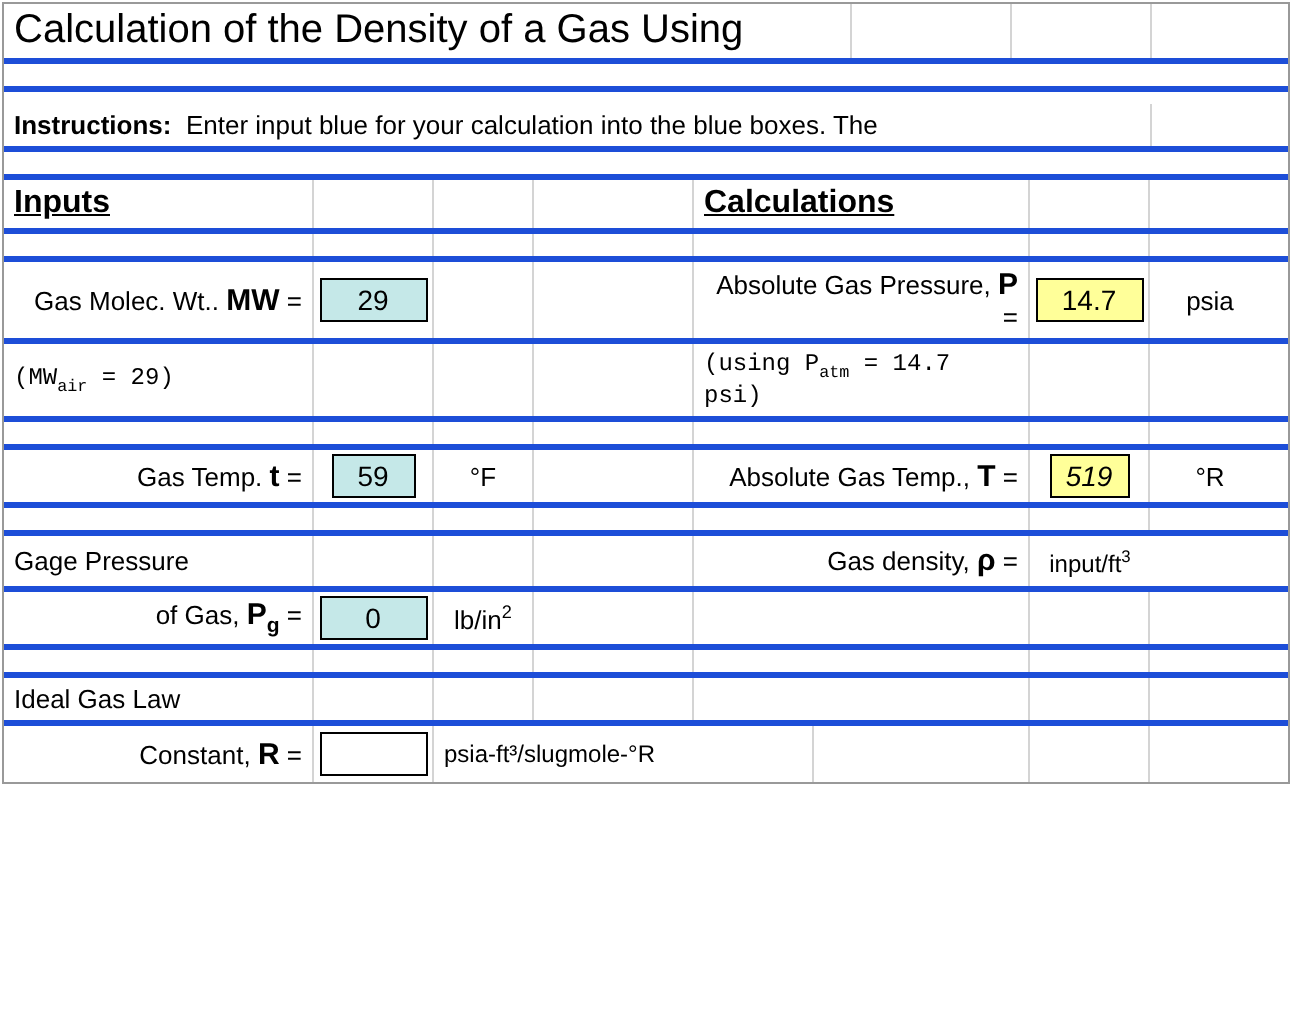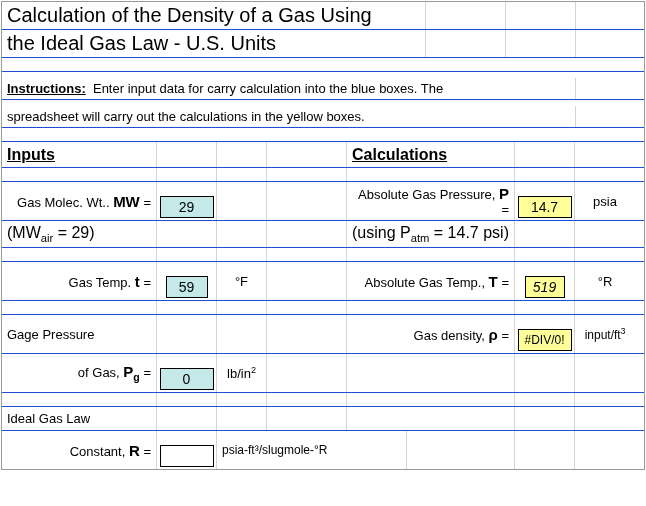--- a/index.html
+++ b/index.html
@@ -14,21 +14,21 @@
     overflow: hidden;
   }
   .sheet {
     border: 1px solid #999;
     width: 644px;
     margin: 1px;
   }
   .row {
     display: flex;
     align-items: stretch;
-    border-bottom: 1px solid #1d4ed8;
+    border-bottom: 3px solid #1d4ed8;
     min-height: 24px;
   }
   .row.tall { min-height: 26px; }
   .row.gap { min-height: 14px; }
   .cell {
     border-right: 1px solid #d4d4d4;
     padding: 3px 5px;
     display: flex;
     align-items: center;
     flex: 0 0 auto;
@@ -39,78 +39,66 @@
     padding: 2px 5px;
   }
   .title-row { min-height: 27px; }
   .section-header {
     text-decoration: underline;
     font-weight: bold;
     font-size: 16px;
   }
   .instructions-label {
     font-weight: bold;
-    text-decoration: underline;
   }
   .box {
     border: 1.5px solid #000;
     height: 22px;
     display: flex;
     align-items: center;
     justify-content: center;
     font-size: 14px;
-    margin-top: 12px;
   }
   .blue-box { background: #c5e8e8; }
   .yellow-box { background: #ffff99; }
   .white-box { background: #fff; }
   .label-cell { justify-content: flex-end; text-align: right; }
   .center { justify-content: center; }
   sub { font-size: 0.7em; vertical-align: sub; }
   sup { font-size: 0.7em; vertical-align: super; }
   .sym { font-weight: bold; font-size: 15px; }
   .col-a { width: 155px; }
   .col-b { width: 60px; }
   .col-c { width: 50px; }
   .col-d { width: 80px; }
   .col-e { width: 168px; }
   .col-f { width: 60px; }
   .instr-row { min-height: 28px; padding-top:6px;}
-  .note { font-size: 16px; }
+  .note { font-size: 12px; font-family: Liberation Mono, monospace; }
 </style>
 </head>
 <body>
 
 <div class="sheet">
 
   <div class="row title-row">
     <div class="cell title" style="width:424px;">Calculation of the Density of a Gas Using</div>
     <div class="cell" style="width:80px;"></div>
       <div class="cell" style="width:70px;"></div>
       <div class="cell" style="width:60px;border-right:none;"></div>
   </div>
-  <div class="row title-row">
-    <div class="cell title" style="width:424px;">the Ideal Gas Law  -  U.S. Units</div>
-    <div class="cell" style="width:80px;"></div>
-      <div class="cell" style="width:70px;"></div>
-      <div class="cell" style="width:60px;border-right:none;"></div>
-  </div>
 
   <div class="row gap">
       <div class="cell" style="width:634px;border-right:none;"></div>
     </div>
 
   <div class="row instr-row">
     <div class="cell" style="width:574px;border-right:1px solid #d4d4d4;">
-      <span><span class="instructions-label">Instructions:</span>&nbsp;&nbsp;<span>Enter input data for carry calculation into the blue boxes.  The</span></span>
-    </div>
-    <div class="cell" style="width:60px;border-right:none;"></div>
-  </div>
-  <div class="row instr-row">
-    <div class="cell" style="width:574px;">spreadsheet will carry out the calculations in the yellow boxes.</div>
+      <span><span class="instructions-label">Instructions:</span>&nbsp;&nbsp;<span>Enter input blue for your calculation into the blue boxes.  The</span></span>
+    </div>
     <div class="cell" style="width:60px;border-right:none;"></div>
   </div>
 
   <div class="row gap">
       <div class="cell" style="width:634px;border-right:none;"></div>
     </div>
 
   <div class="row tall">
     <div class="cell col-a">
         <span class="section-header">Inputs</span>
@@ -206,23 +194,20 @@
     </div>
 
   <div class="row" style="min-height:28px;">
     <div class="cell col-a">Gage Pressure</div>
     <div class="cell col-b"></div>
       <div class="cell col-c"></div>
       <div class="cell col-d"></div>
     <div class="cell col-e label-cell">
       <span><span>Gas density, </span><span class="sym">ρ</span><span>  =</span></span>
     </div>
-    <div class="cell col-f center" style="padding:2px;">
-      <div class="box yellow-box" style="width:54px;font-size:12px;">#DIV/0!</div>
-    </div>
     <div class="cell center" style="width:60px;border-right:none;font-size:12px;">
       <span><span>input/ft</span><sup>3</sup></span>
     </div>
   </div>
 
   <div class="row" style="min-height:28px;">
     <div class="cell col-a label-cell">
       <span><span>of Gas, </span><span class="sym"><span>P</span><sub>g</sub></span><span>  =</span></span>
     </div>
     <div class="cell col-b center" style="padding:2px;">

